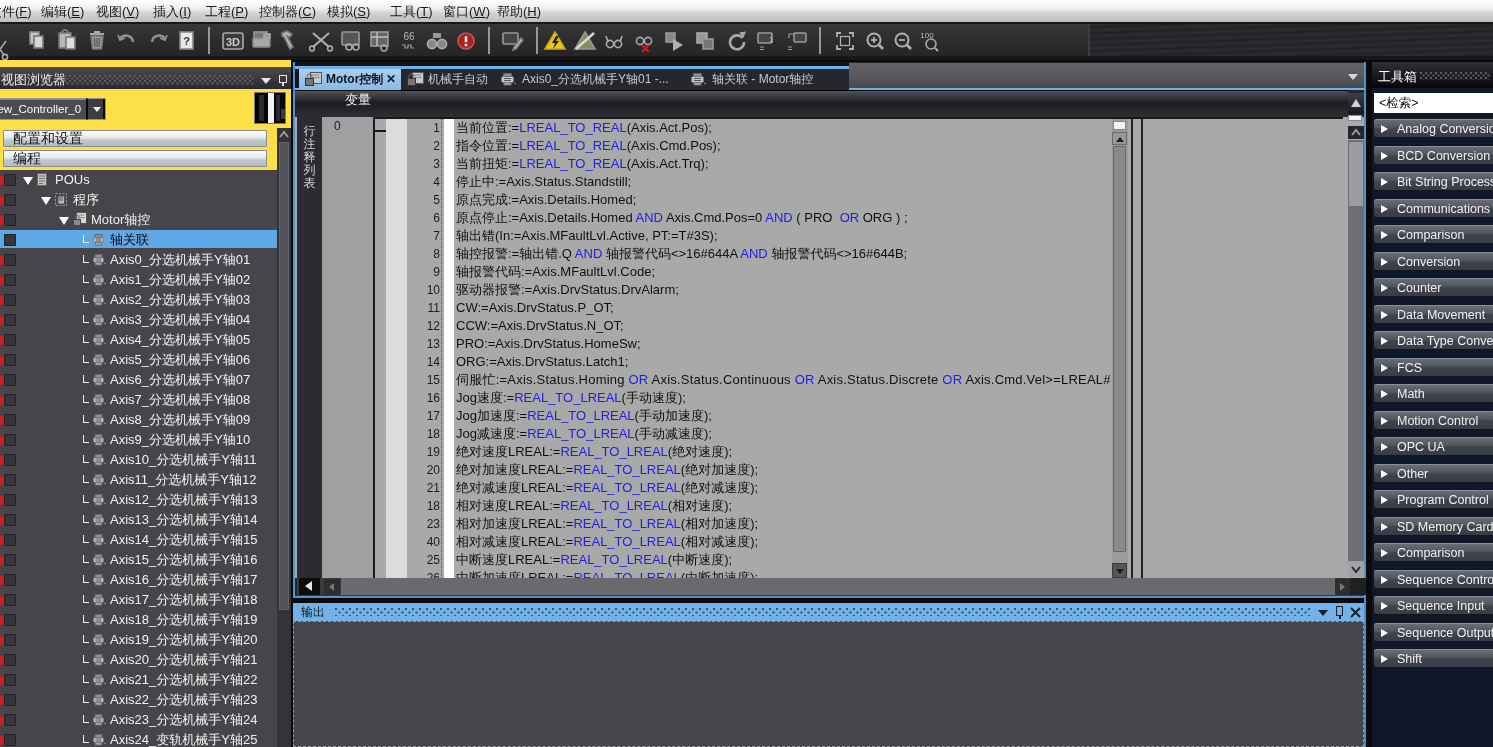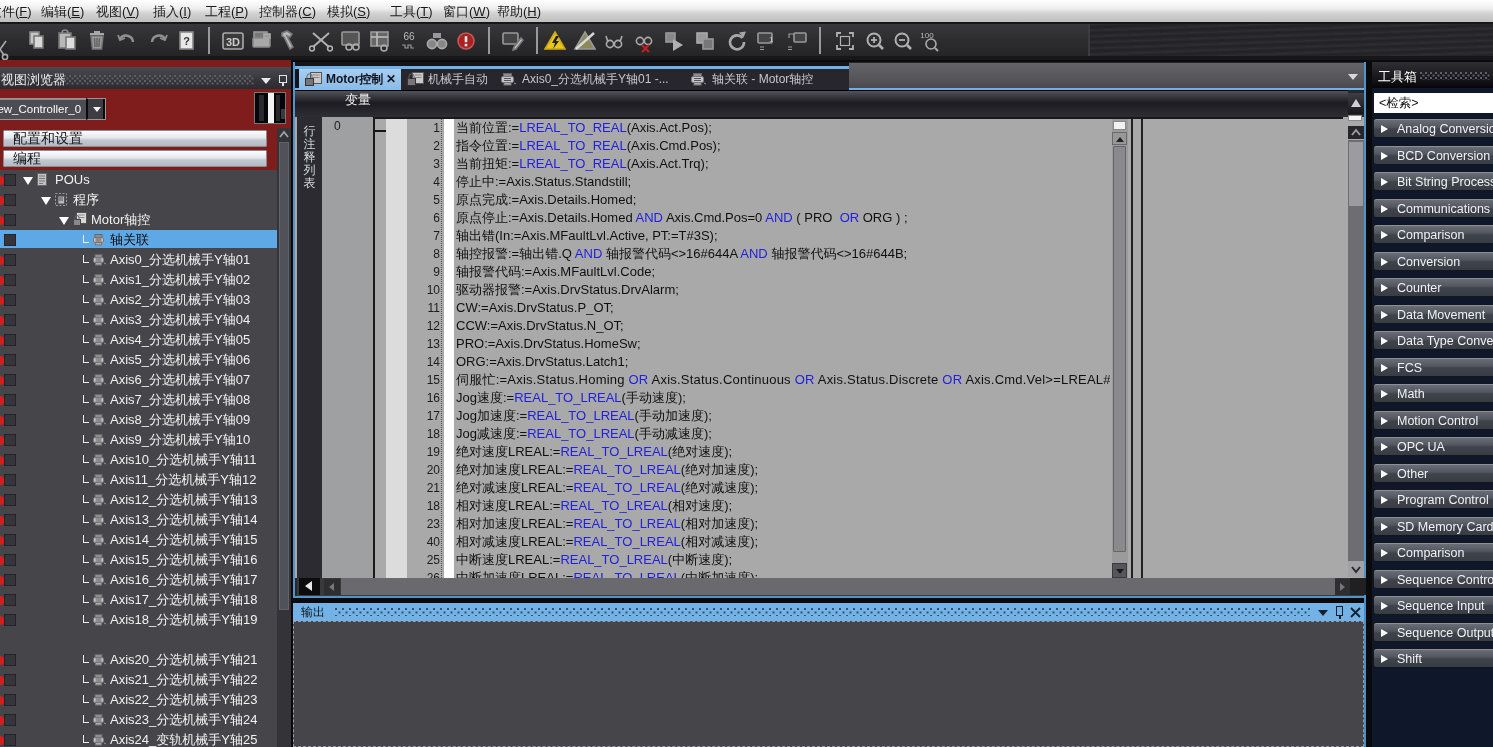--- a/index.html
+++ b/index.html
@@ -15,21 +15,21 @@
 
 
 #toolbar { left:0; top:22px; width:1493px; height:38px; background:#17171a; }
 #tbmain { left:0; top:2px; width:1088px; height:32px;
   background:linear-gradient(#38383a,#2c2c2e 55%,#252527); }
 #tbright { left:1088px; top:2px; width:405px; height:32px;
   background:repeating-linear-gradient(178deg,#303034 0px,#222226 3px,#2b2b2f 6px);
   border-left:2px solid #3c3c40; }
 
 
-#leftpanel { left:0; top:60px; width:291px; height:687px; background:#7f1d1d; }
+#leftpanel { left:0; top:60px; width:291px; height:687px; background:#fde047; }
 #lphead { left:0; top:7px; width:291px; height:22px;
   background:linear-gradient(#4a4a50,#323237 70%,#2a2a2f); color:#ececf0; font-size:13px; }
 .dots { background-image:radial-gradient(circle at 1px 1px, #5e5e66 0.8px, transparent 0.9px), radial-gradient(circle at 1px 1px, #5e5e66 0.8px, transparent 0.9px); background-size:5px 5px,5px 5px; background-position:0 0,2.5px 2.5px; }
 .dotsb { background-image:radial-gradient(circle at 1px 1px, #35536e 0.75px, transparent 0.85px), radial-gradient(circle at 1px 1px, #35536e 0.75px, transparent 0.85px); background-size:7px 7px, 7px 7px; background-position:0 0, 3.5px 3.5px; }
 .pin { width:9px; height:12px; }
 .pin:before { content:""; position:absolute; left:1px; top:0px; width:5px; height:8px; border:1.6px solid #16202c; }
 .pin:after { content:""; position:absolute; left:4px; top:9px; width:1.6px; height:4px; background:#16202c; }
 .pinw { width:9px; height:12px; }
 .pinw:before { content:""; position:absolute; left:1px; top:1px; width:6px; height:6px; border:1.5px solid #e4e4e8; }
 .pinw:after { content:""; position:absolute; left:4px; top:8px; width:1.5px; height:4px; background:#e4e4e8; }
@@ -634,20 +634,34 @@
           <span class="elbow" style="left:83px"></span>
           <svg style="position:absolute;left:93px;top:4px" width="13" height="12">
             <rect x="2" y="0.5" width="7" height="3" fill="#8e8e92" stroke="#666"></rect>
             <rect x="0.5" y="3.5" width="10" height="5" rx="1.5" fill="#c6c6ca" stroke="#77777c"></rect>
             <line x1="2.5" y1="5" x2="8.5" y2="5" stroke="#555"></line>
             <line x1="2.5" y1="7" x2="8.5" y2="7" stroke="#555"></line>
             <rect x="2.5" y="8.5" width="6" height="2.5" fill="#aaaaae" stroke="#777"></rect>
             <path d="M11,9 l2,1" stroke="#999"></path>
           </svg>
           <span style="position:absolute;left:110px">Axis18_分选机械手Y轴19</span>
+        </div>
+        <div class="trow" style="top:460px">
+          <span class="rdot"></span>
+          <span class="sq"></span>
+          <span class="elbow" style="left:83px"></span>
+          <svg style="position:absolute;left:93px;top:4px" width="13" height="12">
+            <rect x="2" y="0.5" width="7" height="3" fill="#8e8e92" stroke="#666"></rect>
+            <rect x="0.5" y="3.5" width="10" height="5" rx="1.5" fill="#c6c6ca" stroke="#77777c"></rect>
+            <line x1="2.5" y1="5" x2="8.5" y2="5" stroke="#555"></line>
+            <line x1="2.5" y1="7" x2="8.5" y2="7" stroke="#555"></line>
+            <rect x="2.5" y="8.5" width="6" height="2.5" fill="#aaaaae" stroke="#777"></rect>
+            <path d="M11,9 l2,1" stroke="#999"></path>
+          </svg>
+          <span style="position:absolute;left:110px">Axis19_分选机械手Y轴20</span>
         </div>
         <div class="trow" style="top:480px">
           <span class="rdot"></span>
           <span class="sq"></span>
           <span class="elbow" style="left:83px"></span>
           <svg style="position:absolute;left:93px;top:4px" width="13" height="12">
             <rect x="2" y="0.5" width="7" height="3" fill="#8e8e92" stroke="#666"></rect>
             <rect x="0.5" y="3.5" width="10" height="5" rx="1.5" fill="#c6c6ca" stroke="#77777c"></rect>
             <line x1="2.5" y1="5" x2="8.5" y2="5" stroke="#555"></line>
             <line x1="2.5" y1="7" x2="8.5" y2="7" stroke="#555"></line>

